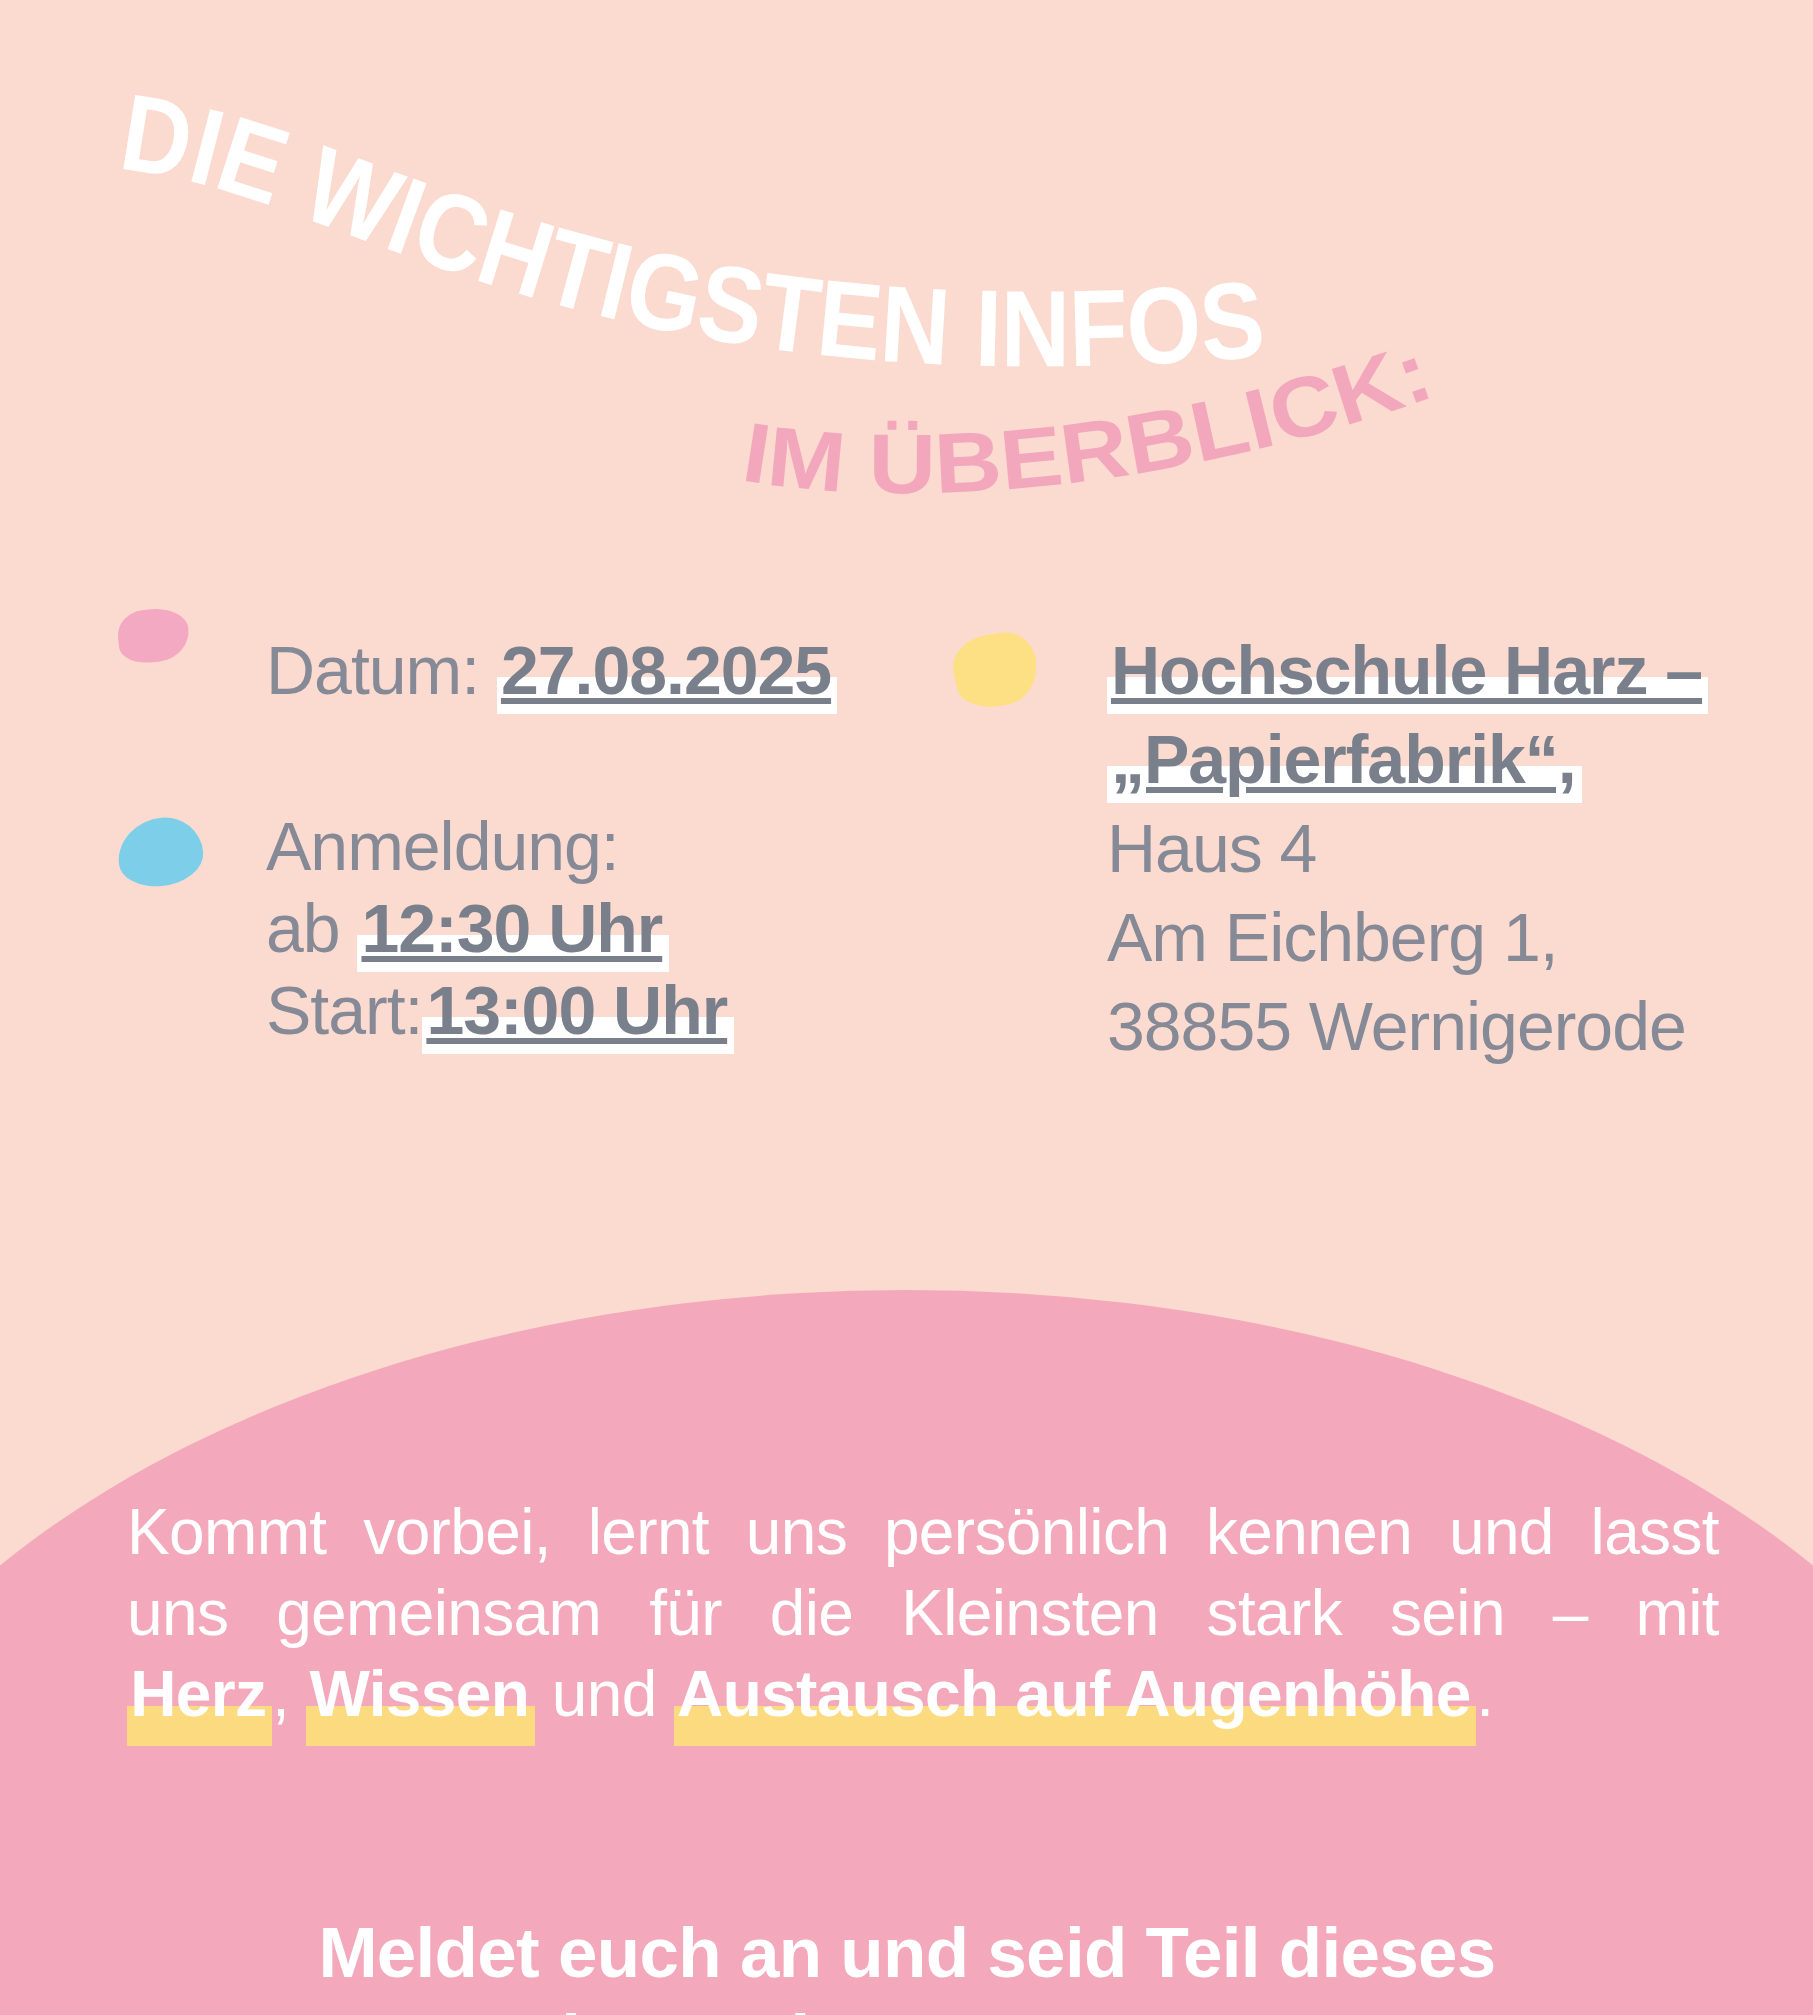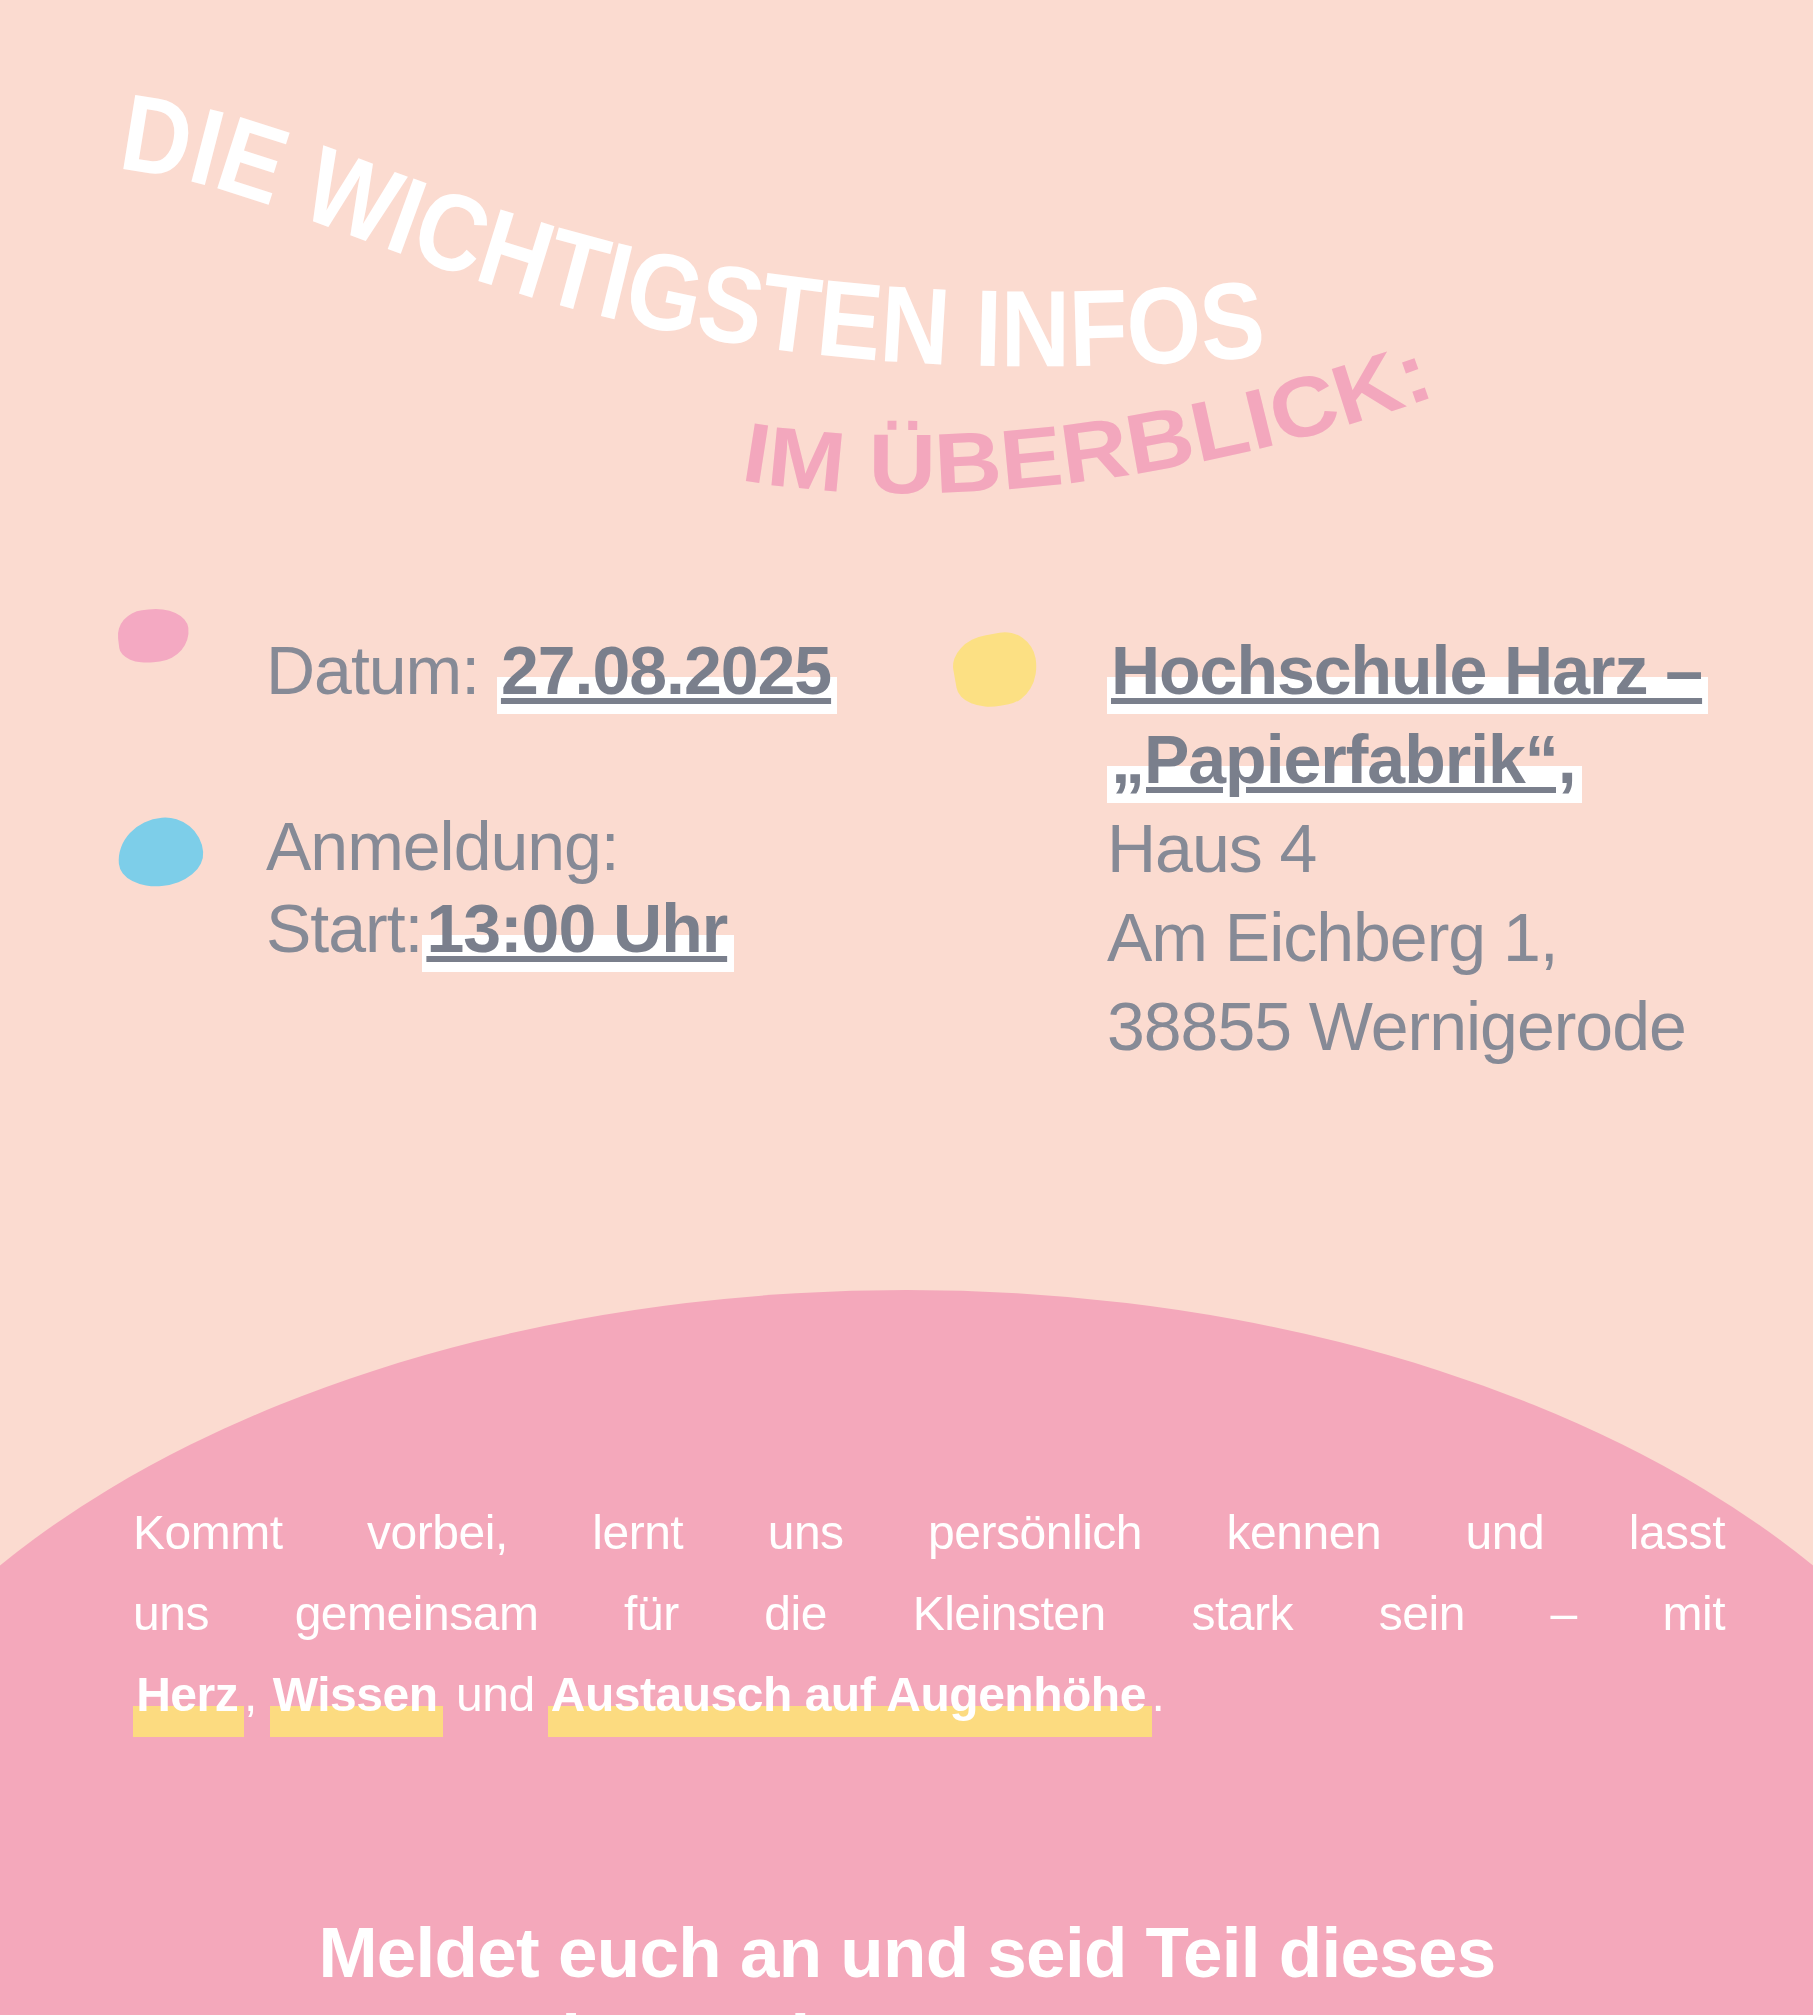--- a/index.html
+++ b/index.html
@@ -71,22 +71,22 @@
     position: absolute;
     left: -222px; top: 1290px;
     width: 2257px; height: 1362px;
     background: #f4a8bb;
     border-radius: 50%;
   }
 
   
   .paragraph {
     position: absolute;
-    left: 133px; top: 1492px; width: 1592px;
-    font-size: 48px; line-height: 81px;
+    left: 127px; top: 1492px; width: 1592px;
+    font-size: 64px; line-height: 81px;
     color: #ffffff; letter-spacing: -0.01em;
   }
   .p-line { white-space: nowrap; }
   .p-line.just { text-align: justify; text-align-last: justify; white-space: normal; }
   .paragraph .b { color: #ffffff; margin-top: 44px; }
   .hly {
     background: linear-gradient(transparent 55%, #fcdb80 55%);
     padding: 0 5.6px 16px 3.2px;
   }
 
@@ -119,20 +119,21 @@
   </svg>
 
   <div class="blob blob-pink"></div>
   <div class="info row-datum">
     <span>Datum: </span><span class="b hlw">27.08.2025</span>
   </div>
 
   <div class="blob blob-blue"></div>
   <div class="info row-anmeldung">
     <div>Anmeldung:</div>
+    <div><span>ab </span><span class="b hlw">12:30 Uhr</span></div>
     <div><span>Start:</span><span class="b hlw">13:00 Uhr</span></div>
   </div>
 
   <div class="blob blob-yellow"></div>
   <div class="info row-ort">
     <div><span class="b hlw">Hochschule Harz –</span></div>
     <div><span class="b hlw">„Papierfabrik“,</span></div>
     <div>Haus 4</div>
     <div>Am Eichberg 1,</div>
     <div>38855 Wernigerode</div>

